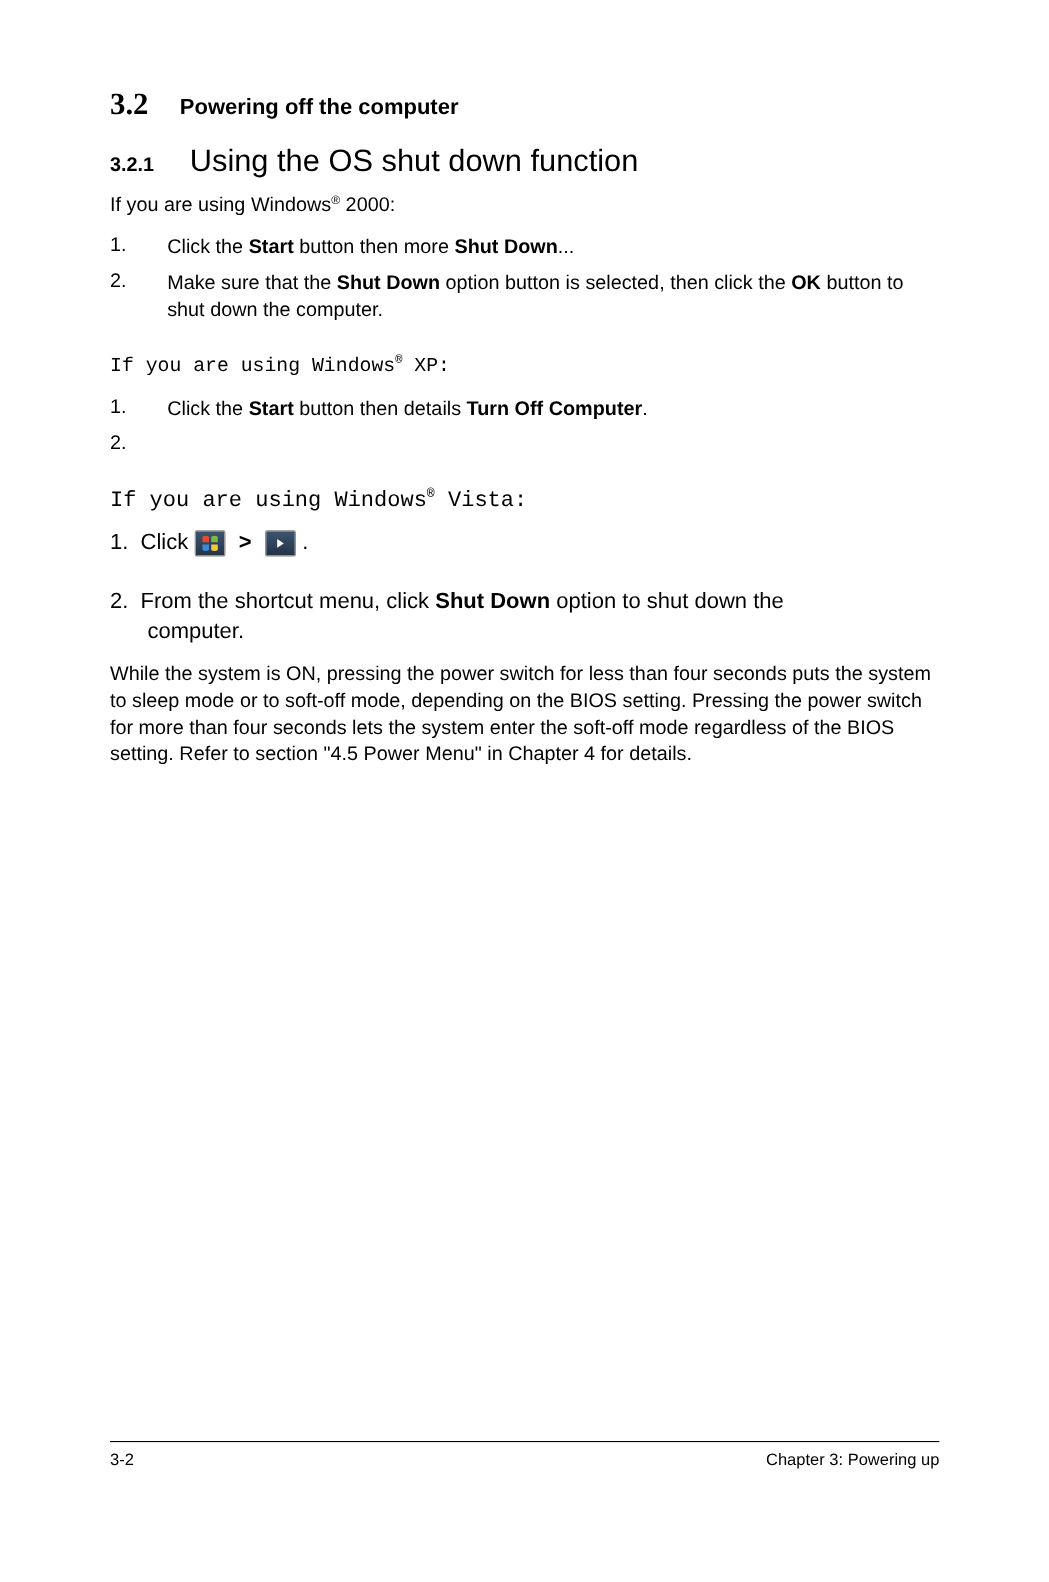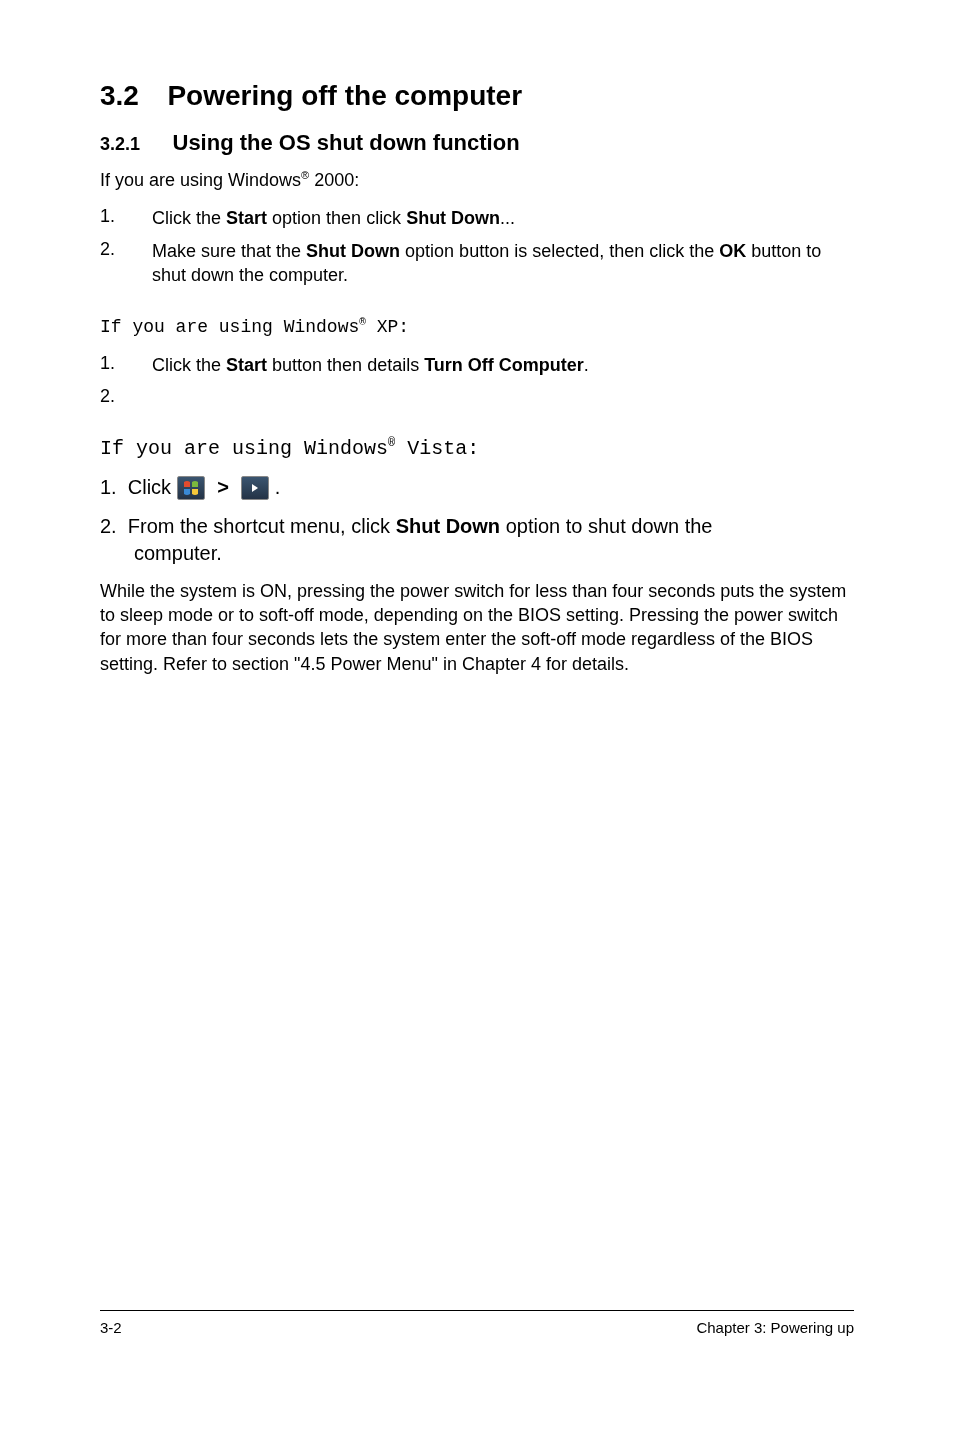--- a/index.html
+++ b/index.html
@@ -13,43 +13,43 @@
       background: #ffffff;
       font-family: Arial, Helvetica, sans-serif;
       color: #000000;
     }
     .page {
       padding: 80px 100px 0 100px;
       height: 1310px;
       position: relative;
     }
     .section-number {
-      font-family: Liberation Sans, sans-serif;
+      font-family: Liberation Serif, serif;
       font-size: 28px;
       font-weight: bold;
       display: inline;
     }
     .section-title {
       font-family: Verdana, Geneva, sans-serif;
-      font-size: 28px;
+      font-size: 20px;
       font-weight: bold;
       display: inline;
       margin-left: 24px;
     }
     .subsection {
       margin-top: 18px;
     }
     .subsection-number {
       font-size: 18px;
       font-weight: bold;
       display: inline;
     }
     .subsection-title {
-      font-size: 22px;
-      font-weight: bold;
+      font-size: 28px;
+      font-weight: normal;
       display: inline;
       margin-left: 28px;
     }
     .body-text {
       font-size: 18px;
       margin-top: 12px;
       line-height: 1.35;
     }
     .sup {
       font-size: 11px;
@@ -98,21 +98,21 @@
     .arrow-icon {
       width: 28px;
       height: 24px;
       background: linear-gradient(to bottom, #3b5570, #243346);
       border: 1px solid #888;
       border-radius: 2px;
     }
     .arrow-icon svg { width: 10px; height: 10px; }
     .vista-step2 {
       font-size: 18px;
-      margin-top: 13px;
+      margin-top: 28px;
       line-height: 1.35;
       padding-left: 0;
     }
     .indent-cont {
       padding-left: 34px;
     }
     hr.footer-rule {
       border: none;
       border-top: 1px solid #000;
       margin: 0 100px;
@@ -141,21 +141,21 @@
   </div>
 
   <p class="body-text">
     <span>If you are using Windows</span><span class="sup">®</span><span> 2000:</span>
   </p>
 
   <div class="ol">
     <div class="ol-item">
       <div class="ol-num">1.</div>
       <div class="ol-text">
-        <span>Click the </span><b>Start</b><span> option then click </span><b>Shut Down</b><span>...</span>
+        <span>Click the </span><b>Start</b><span> button then more </span><b>Shut Down</b><span>...</span>
       </div>
     </div>
     <div class="ol-item">
       <div class="ol-num">2.</div>
       <div class="ol-text">
         <span>Make sure that the </span><b>Shut Down</b><span> option button is selected, then click the </span><b>OK</b><span> button to shut down the computer.</span>
       </div>
     </div>
   </div>
 

